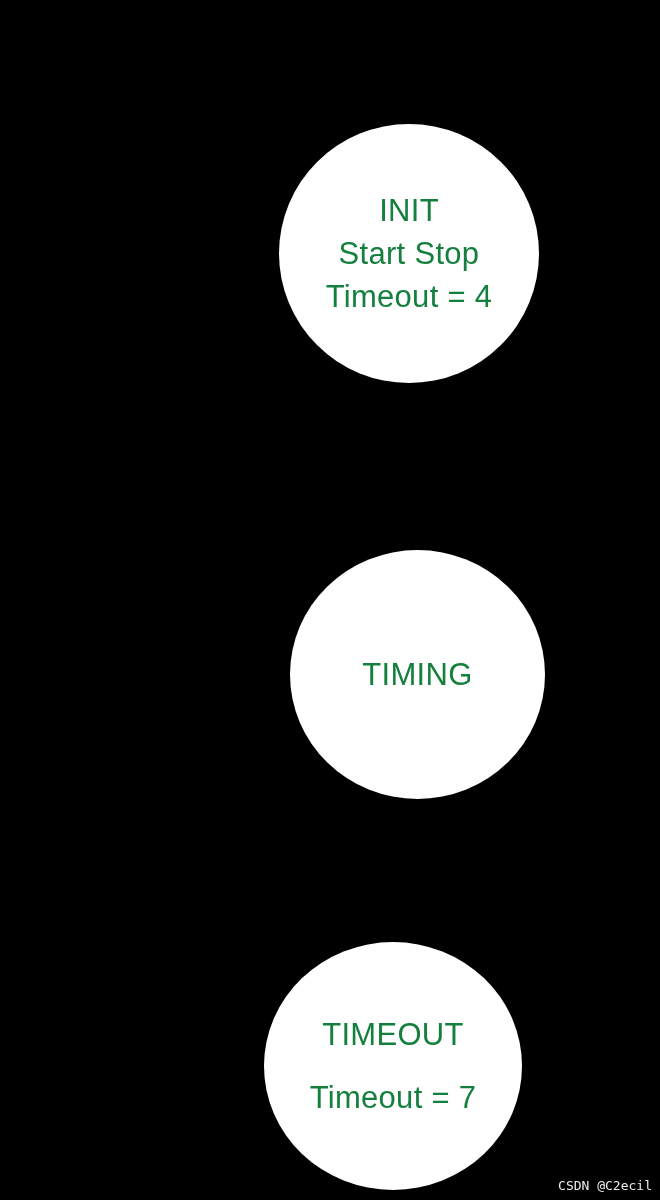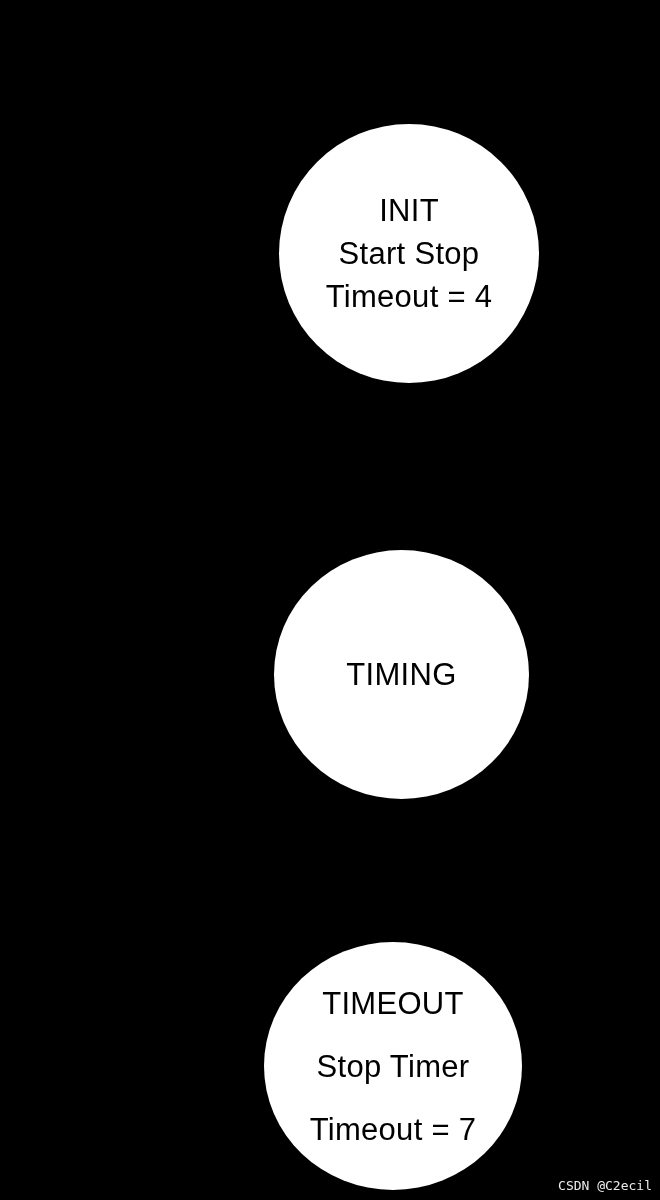--- a/index.html
+++ b/index.html
@@ -20,34 +20,34 @@
     background: #ffffff;
     border-radius: 50%;
     display: flex;
     flex-direction: column;
     justify-content: center;
     align-items: center;
     text-align: center;
   }
   .state-line {
     display: block;
-    color: #000000;
+    color: #15803d;
     font-size: 31px;
     line-height: 43px;
     white-space: nowrap;
     letter-spacing: 0.3px;
   }
   #node-init {
     left: 279px;
     top: 124px;
     width: 260px;
     height: 259px;
   }
   #node-timing {
-    left: 274px;
+    left: 290px;
     top: 550px;
     width: 255px;
     height: 249px;
   }
   #node-timeout {
     left: 264px;
     top: 942px;
     width: 258px;
     height: 248px;
     gap: 20px;
@@ -73,19 +73,18 @@
     <span class="state-line">Start Stop</span>
     <span class="state-line">Timeout = 4</span>
   </div>
 
   <div id="node-timing" class="state-node">
     <span class="state-line">TIMING</span>
   </div>
 
   <div id="node-timeout" class="state-node">
     <span class="state-line">TIMEOUT</span>
-    <span class="state-line">Stop Timer</span>
     <span class="state-line">Timeout = 7</span>
   </div>
 
   <div class="watermark">CSDN @C2ecil</div>
 
 </div>
 
 </body></html>

